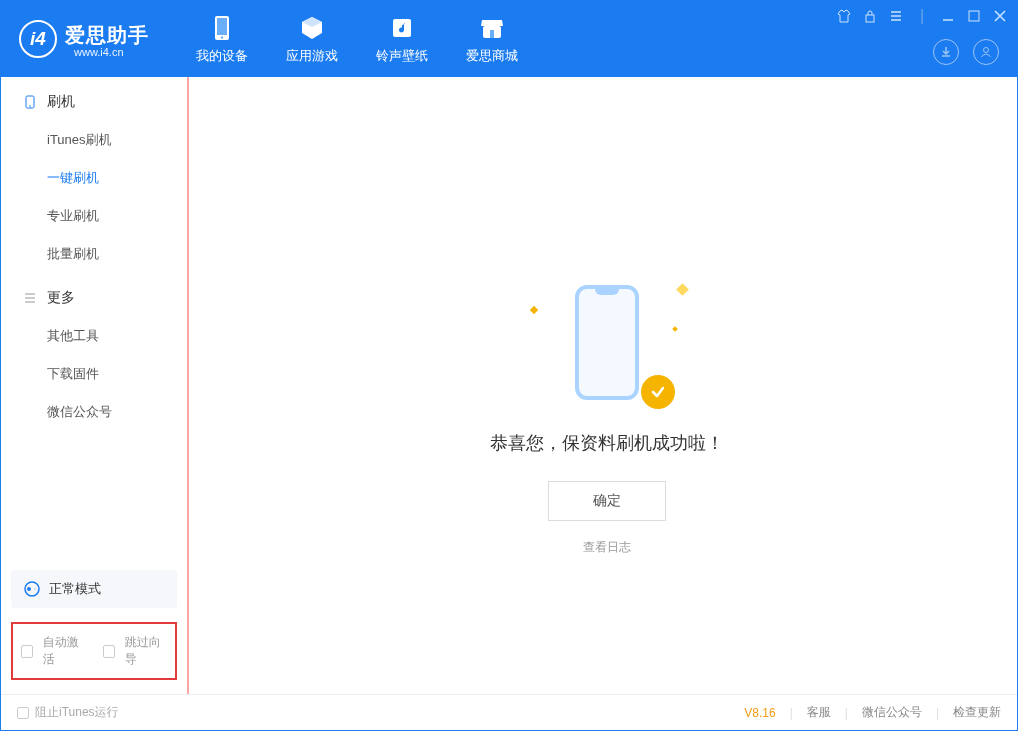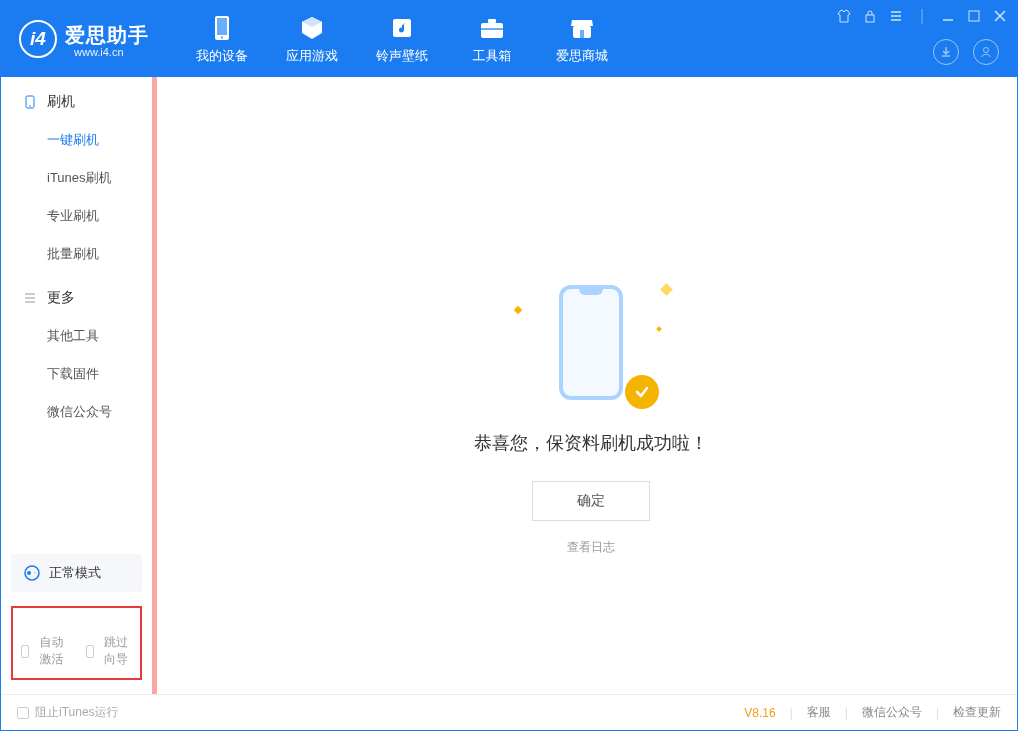--- a/index.html
+++ b/index.html
@@ -22,37 +22,37 @@
 .nav-item .label { font-size: 13px; margin-top: 4px; }
 
 .title-right { position: absolute; top: 8px; right: 10px; display: flex; gap: 12px; }
 .title-right span, .title-right svg { color: #cfe3fb; cursor: pointer; width: 14px; height: 14px; display: inline-flex; align-items: center; justify-content: center; }
 
 .title-btns { position: absolute; right: 18px; top: 38px; display: flex; gap: 14px; }
 .circle-btn { width: 26px; height: 26px; border: 1.5px solid #9cc5f7; border-radius: 50%; display: flex; align-items: center; justify-content: center; cursor: pointer; }
 
 
 .body { flex: 1; display: flex; overflow: hidden; }
-.sidebar { width: 156px; background: #fff; border-right: 5px solid #fca5a5; display: flex; flex-direction: column; }
+.sidebar { width: 188px; background: #fff; border-right: 2px solid #fca5a5; display: flex; flex-direction: column; }
 .side-section-title { display: flex; align-items: center; padding: 16px 0 10px 22px; font-size: 14px; color: #333; }
 .side-section-title .ic { width: 14px; height: 14px; margin-right: 10px; }
 .side-item { padding: 10px 0 10px 46px; font-size: 13px; color: #555; cursor: pointer; }
 .side-item.active { color: #1b7bf0; }
 .side-spacer { flex: 1; }
 
 .device-card { margin: 6px 10px 0 10px; background: #f5f7fa; border-radius: 3px; padding: 10px 12px; font-size: 13px; color: #333; display: flex; align-items: center; }
 .device-card .dic { width: 18px; height: 18px; margin-right: 8px; }
 .device-card2 { margin: 8px 10px 10px 10px; background: #f5f7fa; border-radius: 3px; padding: 10px 12px; }
 .device-card2 .row1 { display: flex; align-items: center; }
 .device-card2 .name { font-size: 13px; color: #333; font-weight: 500; }
 .device-card2 .badge { display: inline-block; background: #e0edfd; color: #1b7bf0; font-size: 11px; border-radius: 10px; padding: 1px 10px; margin-top: 6px; margin-left: 24px; }
 .device-card2 .kind { font-size: 11px; color: #aaa; margin-left: 24px; margin-top: 4px; }
 
 .check-row { margin: 14px 10px; border: 2px solid #e23b3b; padding: 10px 8px; display: flex; gap: 18px; font-size: 12px; color: #999; }
-.check-row label { display: flex; align-items: center; gap: 10px; cursor: pointer; margin-top: 16px; }
+.check-row label { display: flex; align-items: center; gap: 10px; cursor: pointer; }
 .check-row .cb { width: 13px; height: 13px; border: 1px solid #ccc; border-radius: 2px; display: inline-block; }
 
 
 .main { flex: 1; position: relative; background: #fff; }
 .success-area { position: absolute; left: 8px; right: 0; top: 200px; display: flex; flex-direction: column; align-items: center; }
 .phone-illus { position: relative; width: 120px; height: 130px; display: flex; align-items: center; justify-content: center; }
 .phone-body { width: 64px; height: 115px; border: 4px solid #aad3ff; border-radius: 12px; background: #f4f9ff; position: relative; }
 .phone-body::before { content: ""; position: absolute; top: -4px; left: 50%; transform: translateX(-50%); width: 24px; height: 10px; background: #aad3ff; border-radius: 0 0 6px 6px; }
 .check-badge { position: absolute; right: -8px; bottom: -2px; width: 34px; height: 34px; background: #f5b400; border-radius: 50%; display: flex; align-items: center; justify-content: center; }
 .sparkle { position: absolute; width: 6px; height: 6px; background: #f5b400; transform: rotate(45deg); }
@@ -111,30 +111,20 @@
             <svg width="24" height="24" viewBox="0 0 24 24">
               <rect x="3" y="3" width="18" height="18" rx="2" fill="#fff"></rect>
               <path d="M14 7 L14 14 A2.5 2.5 0 1 1 12 11.5 L12 9 L15 8 Z" fill="#1b7bf0"></path>
             </svg>
           </div>
         <div class="label">铃声壁纸</div>
       </div>
       <div class="nav-item">
         <div class="icon">
             <svg width="26" height="24" viewBox="0 0 26 24">
-              <rect x="2" y="7" width="22" height="15" rx="2" fill="#fff"></rect>
-              <rect x="9" y="3" width="8" height="4" rx="1" fill="#fff"></rect>
-              <rect x="2" y="12" width="22" height="2" fill="#6aaef9"></rect>
-            </svg>
-          </div>
-        <div class="label">工具箱</div>
-      </div>
-      <div class="nav-item">
-        <div class="icon">
-            <svg width="26" height="24" viewBox="0 0 26 24">
               <rect x="4" y="10" width="18" height="12" rx="2" fill="#fff"></rect>
               <path d="M3 4 L23 4 L24 10 L2 10 Z" fill="#fff"></path>
               <rect x="11" y="14" width="4" height="8" fill="#6aaef9"></rect>
             </svg>
           </div>
         <div class="label">爱思商城</div>
       </div>
     </div>
 
     <div class="title-right">
@@ -189,22 +179,22 @@
 
   <div class="body">
     <div class="sidebar">
       <div class="side-section-title">
         <svg class="ic" viewBox="0 0 14 14">
             <rect x="3" y="1" width="8" height="12" rx="1.5" stroke="#1b7bf0" fill="none"></rect>
             <circle cx="7" cy="11" r="0.8" fill="#1b7bf0"></circle>
           </svg>
         <span>刷机</span>
       </div>
+      <div class="side-item">iTunes刷机</div>
       <div class="side-item active">一键刷机</div>
-      <div class="side-item">iTunes刷机</div>
       <div class="side-item">专业刷机</div>
       <div class="side-item">批量刷机</div>
 
       <div class="side-section-title">
         <svg class="ic" viewBox="0 0 14 14">
             <path d="M2 3 H12 M2 7 H12 M2 11 H12" stroke="#bbb" stroke-width="1.5"></path>
           </svg>
         <span>更多</span>
       </div>
       <div class="side-item">其他工具</div>

